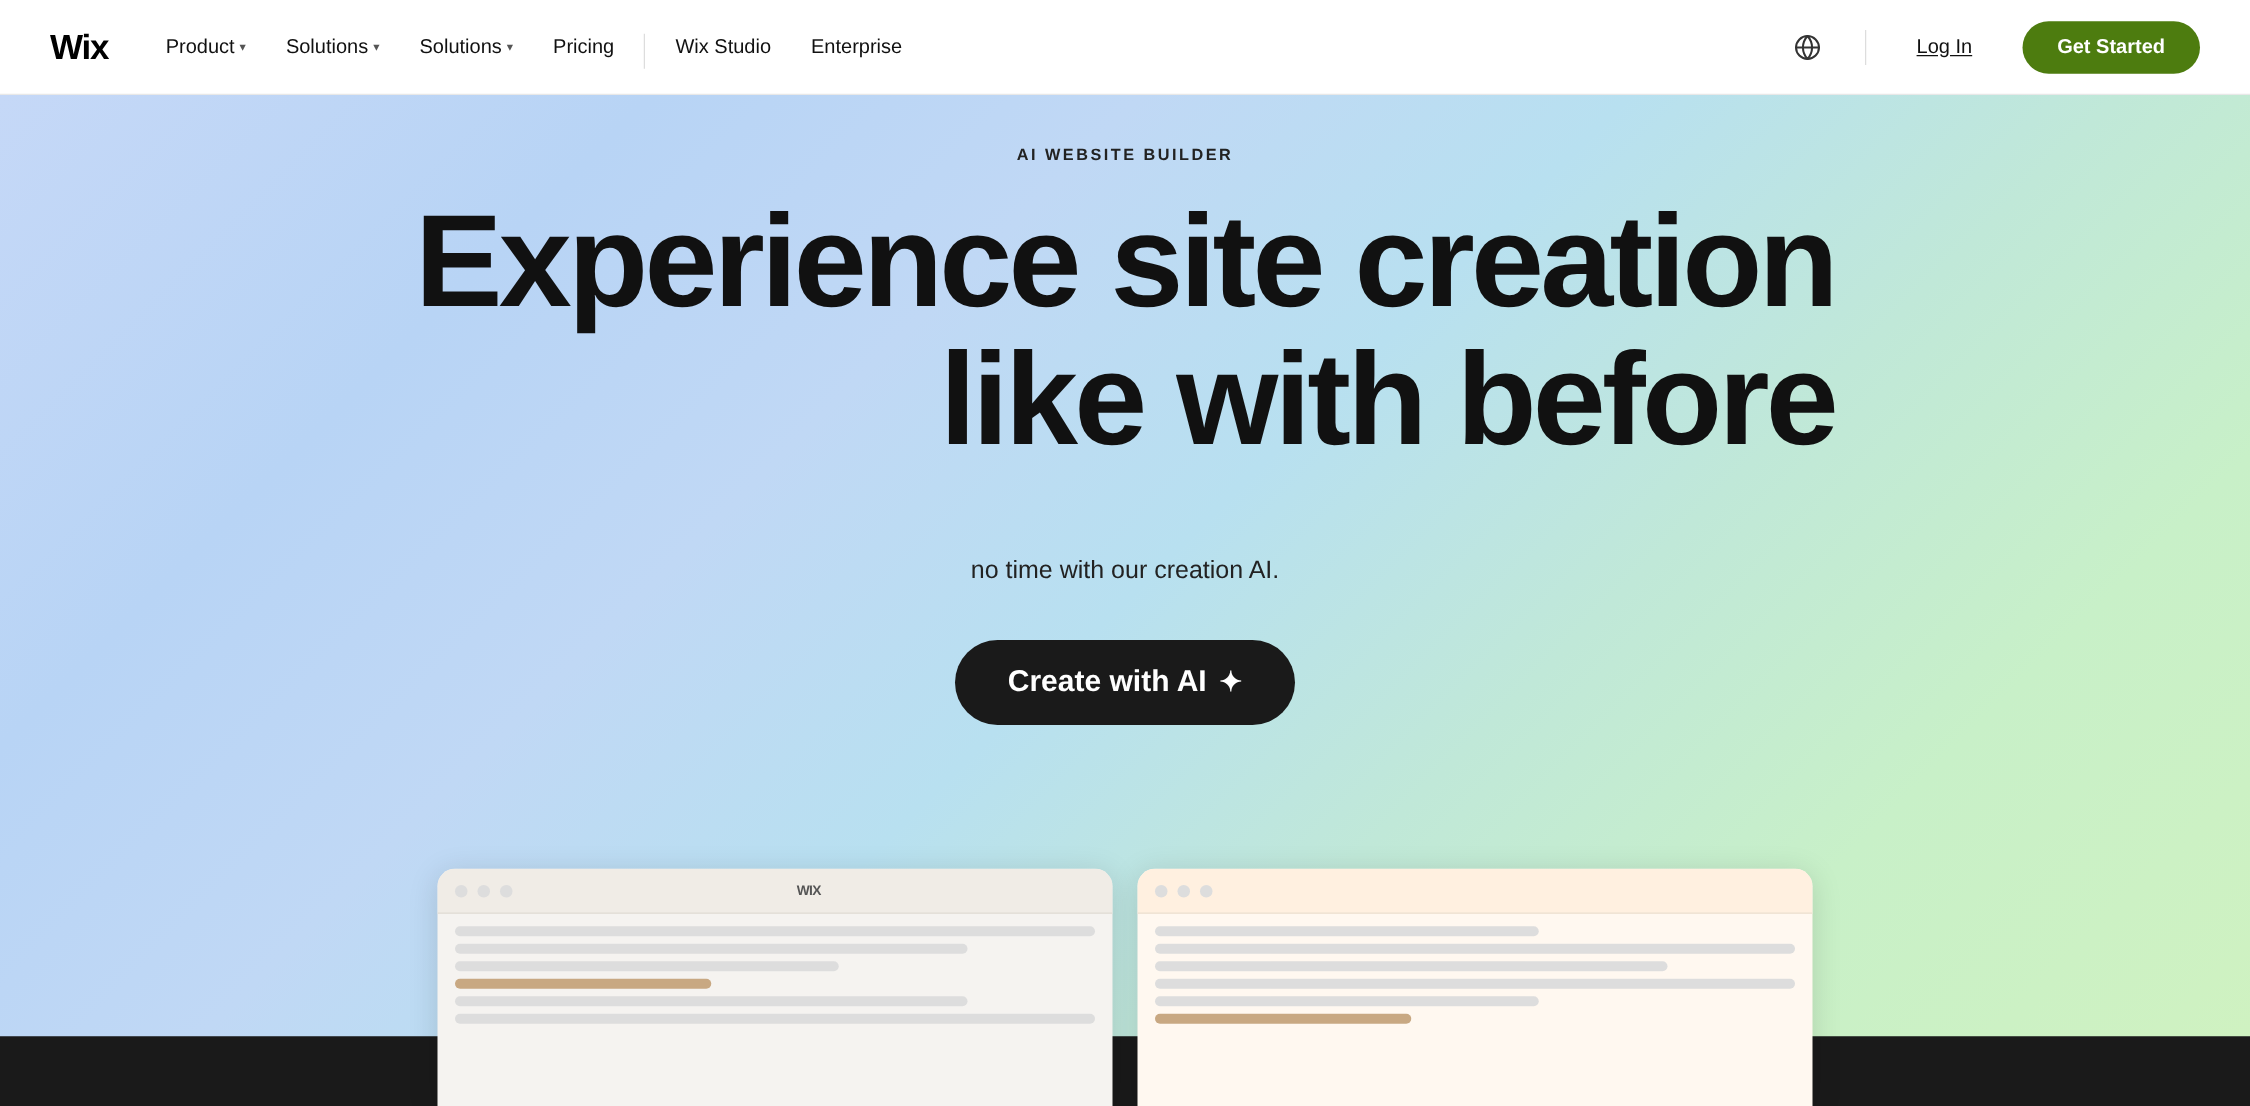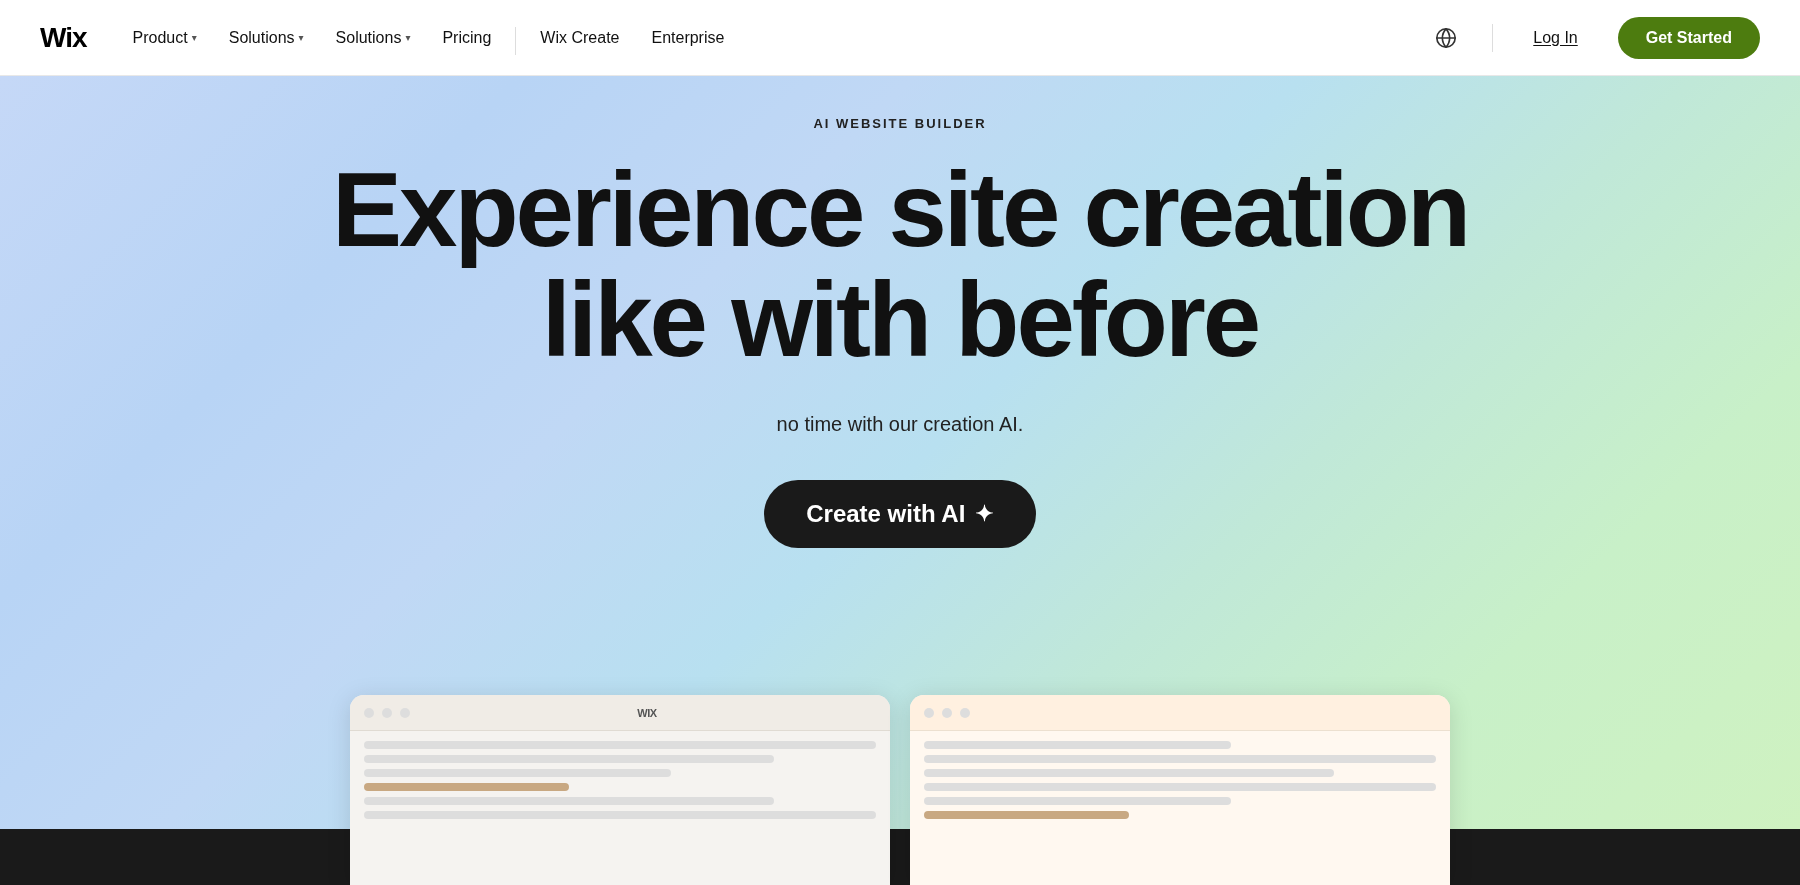--- a/index.html
+++ b/index.html
@@ -139,24 +139,25 @@
       letter-spacing: 2px;
       color: #222;
       text-transform: uppercase;
       margin-bottom: 24px;
     }
 
     .hero-title {
       font-size: 105px;
       font-weight: 700;
       color: #111;
-      text-align: center;
+      text-align: right;
       line-height: 1.05;
       letter-spacing: -3px;
       max-width: 1400px;
+      margin-bottom: 32px;
     }
 
     .hero-subtitle {
       font-size: 20px;
       color: #222;
       text-align: center;
       line-height: 1.6;
       margin-bottom: 40px;
       max-width: 500px;
     }
@@ -287,21 +288,21 @@
       <span>Solutions</span>
       <span class="nav-chevron">▾</span>
     </div>
     <div class="nav-item">
       <span>Pricing</span>
     </div>
 
     <div class="nav-divider"></div>
 
     <div class="nav-item">
-      <span>Wix Create</span>
+      <span>Wix Studio</span>
     </div>
     <div class="nav-item">
       <span>Enterprise</span>
     </div>
   </div>
 
   <div class="nav-right">
     <button class="globe-btn">
       <svg width="22" height="22" viewBox="0 0 24 24" fill="none" stroke="#333" stroke-width="1.8" stroke-linecap="round" stroke-linejoin="round">
         <circle cx="12" cy="12" r="10"></circle>

